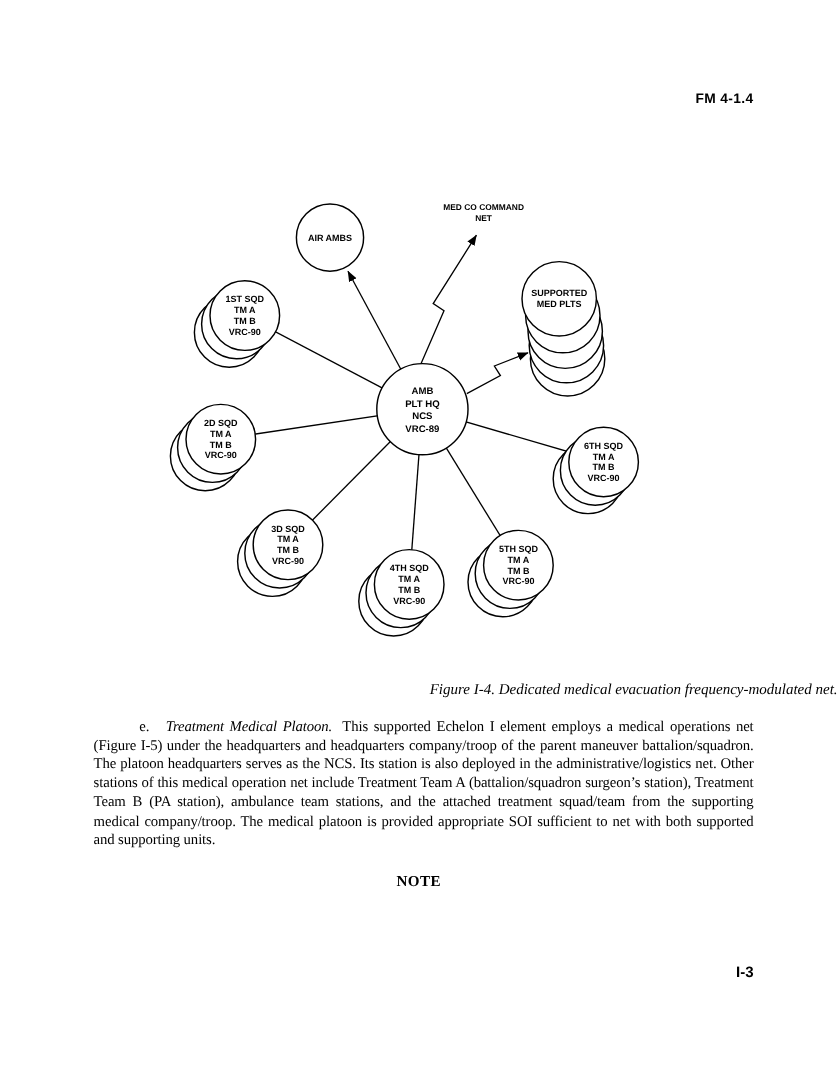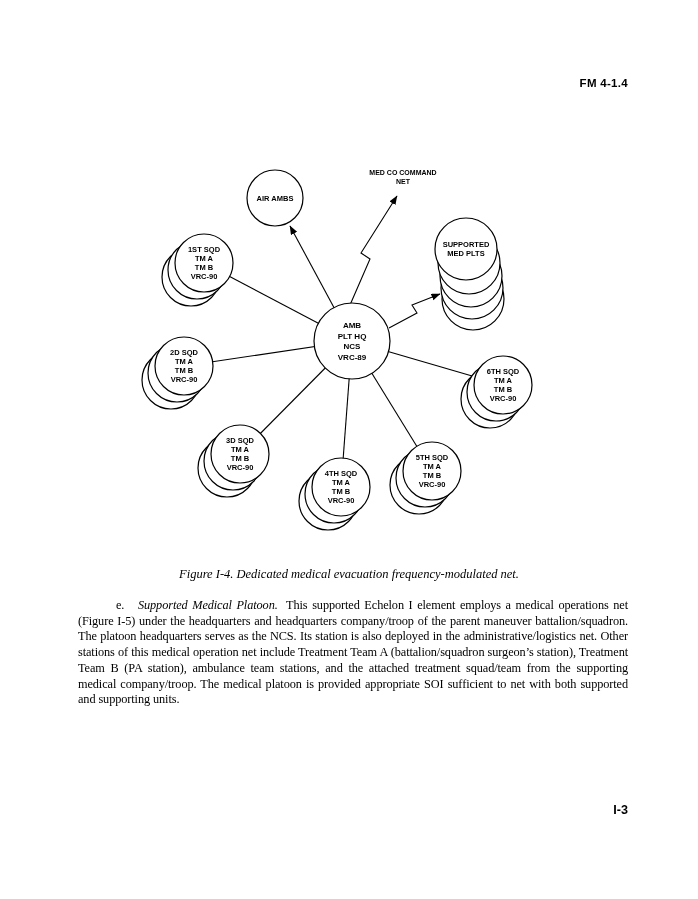--- a/index.html
+++ b/index.html
@@ -1,20 +1,20 @@
 <!DOCTYPE html>
 <html><head>
 <meta charset="utf-8">
 <style>
   *{box-sizing:border-box}
   html,body{margin:0;padding:0;background:#fff}
   .page{position:relative;width:698px;height:899px;background:#fff;overflow:hidden;font-family:"Liberation Serif",serif;color:#000}
   .header{position:absolute;top:77px;right:70px;font:bold 11.5px "Liberation Sans",sans-serif;letter-spacing:.3px}
   .diagram{position:absolute;left:0;top:0}
-  .caption{position:absolute;top:567px;left:0;width:698px;text-align:center;font:italic 12.5px "Liberation Serif",serif}
+  .caption{position:absolute;top:567px;left:0;width:698px;text-align:right;font:italic 12.5px "Liberation Serif",serif}
   .para{position:absolute;top:598px;left:78px;width:550px;margin:0;font:12.3px/15.7px "Liberation Serif",serif;text-align:justify;text-indent:38px;letter-spacing:-.1px}
   .plabel{margin-right:9px}
   .ptitle{font-style:italic;margin-right:4px}
   .note-head{position:absolute;top:727px;left:0;width:698px;text-align:center;font:bold 12.6px "Liberation Serif",serif;letter-spacing:.4px}
   .note-text{position:absolute;top:756px;left:180px;width:368px;margin:0;font:12.3px/15.2px "Liberation Serif",serif;letter-spacing:-.1px}
   .pagenum{position:absolute;top:803px;right:70px;font:bold 12.6px "Liberation Sans",sans-serif}
   .node{fill:#fff;stroke:#000;stroke-width:1.2}
   .ln{stroke:#000;stroke-width:1.1;fill:none}
   .tn{font:bold 7.5px "Liberation Sans",sans-serif;text-anchor:middle;fill:#000}
   .tc{font:bold 8px "Liberation Sans",sans-serif;text-anchor:middle;fill:#000}
@@ -132,21 +132,22 @@
       <text class="tn" x="503" y="401">VRC-90</text>
     </g>
   </svg>
 
   <div class="header">FM 4-1.4</div>
 
   <div class="caption">Figure I-4.  Dedicated medical evacuation frequency-modulated net.</div>
 
   <p class="para">
     <span class="plabel">e.</span>
-    <i class="ptitle">Supported Medical Platoon.</i>
+    <i class="ptitle">Treatment Medical Platoon.</i>
     <span>This supported Echelon I element employs a medical operations net (Figure I-5) under the headquarters and headquarters company/troop of the parent maneuver battalion/squadron.  The platoon headquarters serves as the NCS.  Its station is also deployed in the administrative/logistics net.  Other stations of this medical operation net include Treatment Team A (battalion/squadron surgeon’s station), Treatment Team B (PA station), ambulance team stations, and the attached treatment squad/team from the supporting medical company/troop.  The medical platoon is provided appropriate SOI sufficient to net with both supported and supporting units.</span>
   </p>
 
+  <div class="note-head">NOTE</div>
 
 
   <div class="pagenum">I-3</div>
 
 </div>
 
 </body></html>

